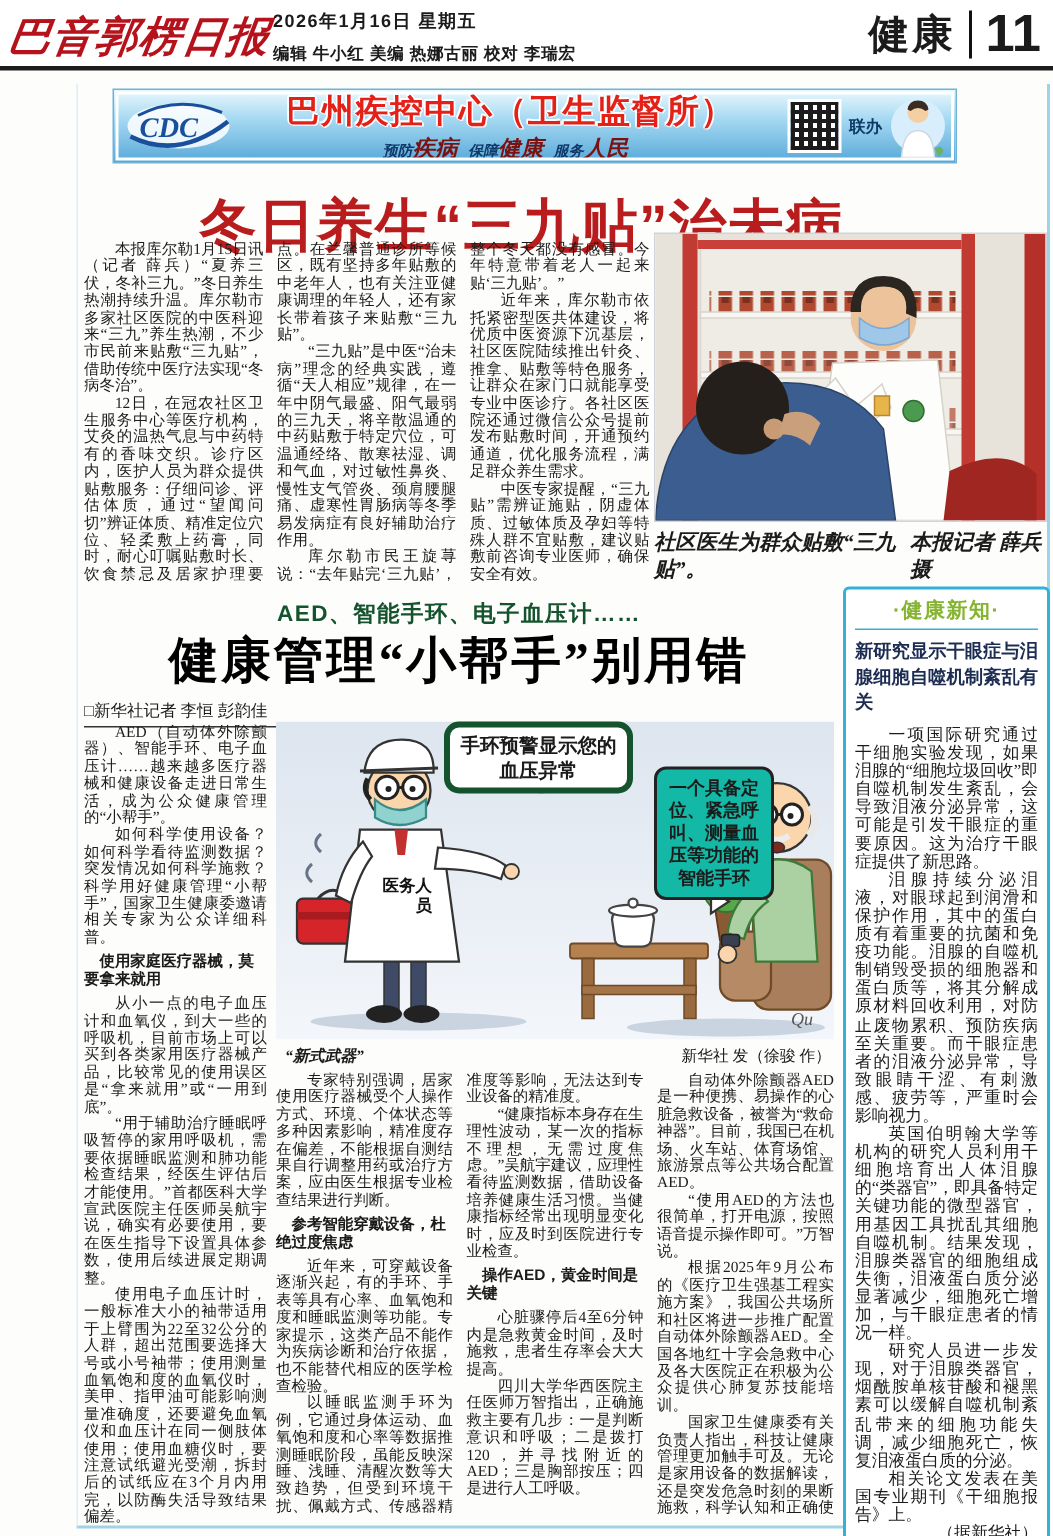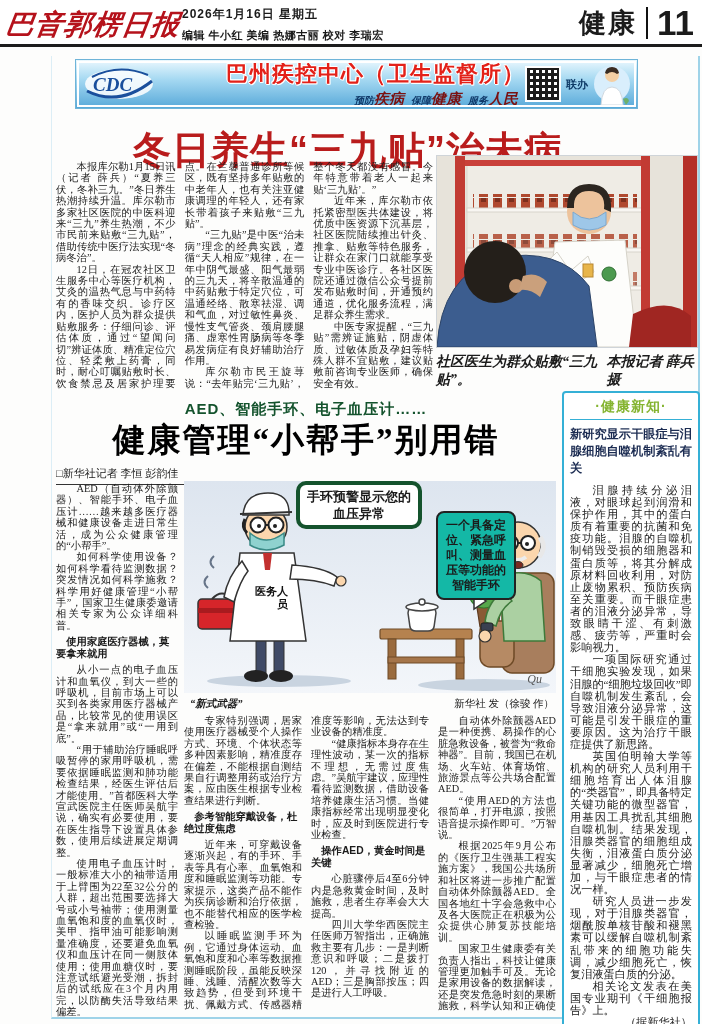--- a/index.html
+++ b/index.html
@@ -26,21 +26,21 @@
   
   #frame { position:absolute; left:51px; top:56px; width:649px; height:963px;
            border-right:2px solid #9fd3e8; border-bottom:2px solid #9fd3e8;
            border-left:1px solid #dceef6; pointer-events:none; }
 
   
   #banner { position:absolute; left:75px; top:59px; width:563px; height:50px;
             border:1px solid #6fb4d8; outline:2px solid #fff; outline-offset:-4px;
             background:linear-gradient(180deg,#eaf8fe 0%,#a6d9f2 40%,#58a9d9 100%);
             display:flex; align-items:center; padding:0 6px; overflow:hidden; }
-  #banner-center { flex:1; text-align:right; }
+  #banner-center { flex:1; text-align:center; }
   #banner-title { font-family:"Liberation Sans","DejaVu Sans",sans-serif;
                   font-size:22px; font-weight:900; color:#e32119; letter-spacing:1px;
                   text-shadow:1px 0 #fff,-1px 0 #fff,0 1px #fff,0 -1px #fff,1px 1px #fff,-1px -1px #fff; }
   #banner-slogan { margin-top:1px; font-style:italic; font-weight:900; }
   .slog-sm { font-size:10px; color:#103a6a; }
   .slog-bg { font-size:15px; color:#7a1212; margin-right:7px; }
   #qr { width:36px; height:36px; border:2px solid #fff; background:
         repeating-linear-gradient(0deg,#1c1c1c 0 3px,transparent 3px 6px),
         repeating-linear-gradient(90deg,#1c1c1c 0 3px,#fff 3px 6px); }
   #colabel { font-size:11px; font-weight:bold; color:#0e3a66; margin:0 5px; }
@@ -304,20 +304,20 @@
     <p class="para">自动体外除颤器AED是一种便携、易操作的心脏急救设备，被誉为“救命神器”。目前，我国已在机场、火车站、体育场馆、旅游景点等公共场合配置AED。</p>
     <p class="para">“使用AED的方法也很简单，打开电源，按照语音提示操作即可。”万智说。</p>
     <p class="para">根据2025年9月公布的《医疗卫生强基工程实施方案》，我国公共场所和社区将进一步推广配置自动体外除颤器AED。全国各地红十字会急救中心及各大医院正在积极为公众提供心肺复苏技能培训。</p>
     <p class="para">国家卫生健康委有关负责人指出，科技让健康管理更加触手可及。无论是家用设备的数据解读，还是突发危急时刻的果断施救，科学认知和正确使用方能真正为健康筑起牢固防线。</p>
   </div>
 
 <div id="sidebar">
   <div id="sidebar-label">·健康新知·</div>
   <div id="sidebar-headline">新研究显示干眼症与泪腺细胞自噬机制紊乱有关</div>
   <div id="sidebar-text">
+      <p class="para">一项国际研究通过干细胞实验发现，如果泪腺的“细胞垃圾回收”即自噬机制发生紊乱，会导致泪液分泌异常，这可能是引发干眼症的重要原因。这为治疗干眼症提供了新思路。</p>
       <p class="para">泪腺持续分泌泪液，对眼球起到润滑和保护作用，其中的蛋白质有着重要的抗菌和免疫功能。泪腺的自噬机制销毁受损的细胞器和蛋白质等，将其分解成原材料回收利用，对防止废物累积、预防疾病至关重要。而干眼症患者的泪液分泌异常，导致眼睛干涩、有刺激感、疲劳等，严重时会影响视力。</p>
-      <p class="para">一项国际研究通过干细胞实验发现，如果泪腺的“细胞垃圾回收”即自噬机制发生紊乱，会导致泪液分泌异常，这可能是引发干眼症的重要原因。这为治疗干眼症提供了新思路。</p>
       <p class="para">英国伯明翰大学等机构的研究人员利用干细胞培育出人体泪腺的“类器官”，即具备特定关键功能的微型器官，用基因工具扰乱其细胞自噬机制。结果发现，泪腺类器官的细胞组成失衡，泪液蛋白质分泌显著减少，细胞死亡增加，与干眼症患者的情况一样。</p>
       <p class="para">研究人员进一步发现，对于泪腺类器官，烟酰胺单核苷酸和褪黑素可以缓解自噬机制紊乱带来的细胞功能失调，减少细胞死亡，恢复泪液蛋白质的分泌。</p>
       <p class="para">相关论文发表在美国专业期刊《干细胞报告》上。</p>
       <p class="closing">（据新华社）</p>
     </div>
 </div>
 
 </body></html>

